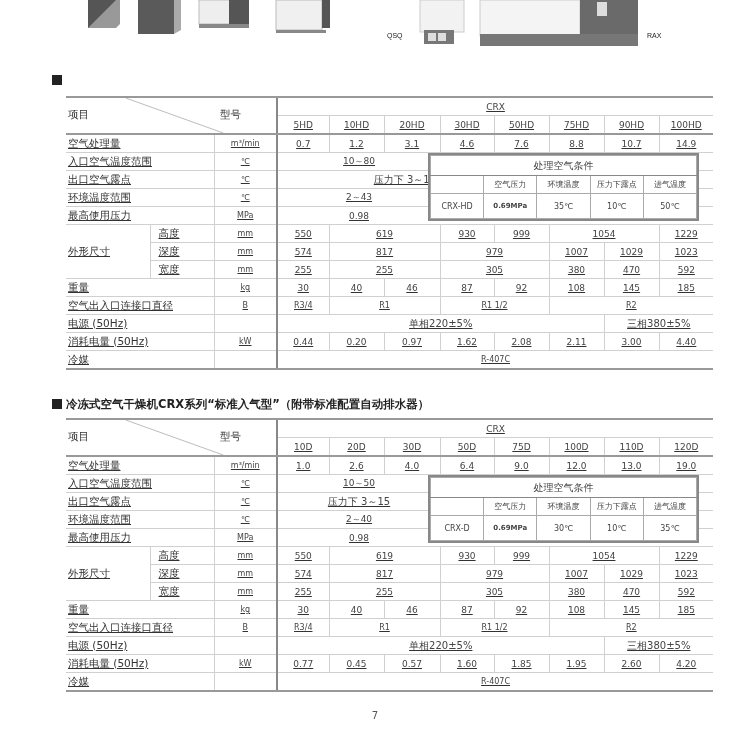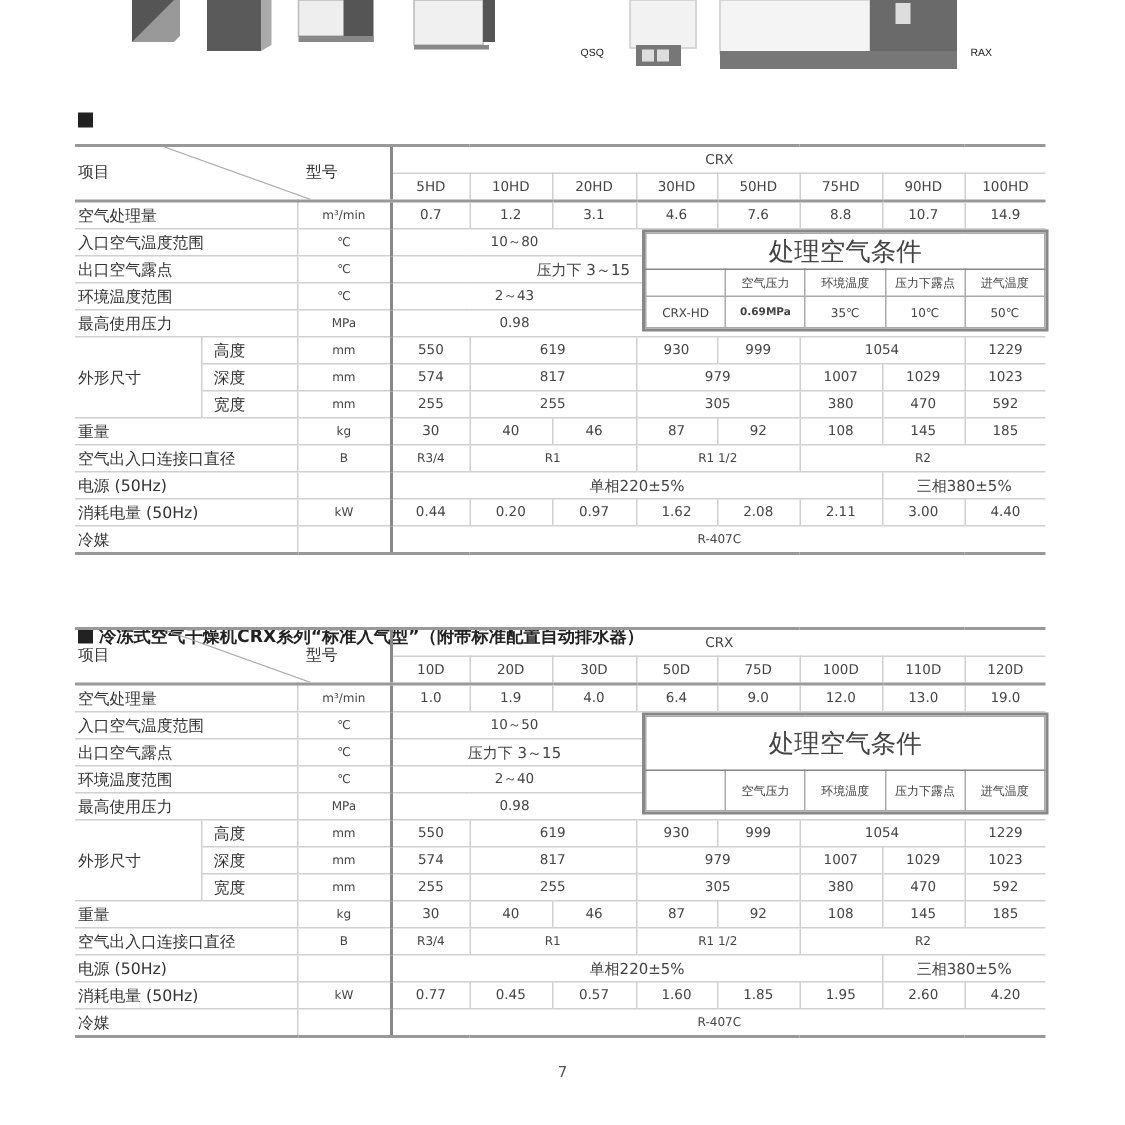--- a/index.html
+++ b/index.html
@@ -1,37 +1,37 @@
 <!DOCTYPE html>
 <html><head>
 <meta charset="utf-8">
 <style>
   html,body{margin:0;padding:0;background:#fff;}
   body{width:750px;height:750px;position:relative;overflow:hidden;font-family:"DejaVu Sans","Liberation Sans",sans-serif;color:#333;}
   .photos{position:absolute;left:0;top:0;width:750px;height:70px;}
   .photo-label{position:absolute;font-size:7px;color:#222;font-family:"Liberation Sans",sans-serif;}
   .section-title{position:absolute;left:52px;font-size:11.5px;font-weight:bold;color:#222;white-space:nowrap;}
   .section-title .sq{display:inline-block;width:10px;height:10px;background:#222;margin-right:4px;vertical-align:-1px;}
-  table.spec{position:absolute;left:50px;width:647px;border-collapse:collapse;table-layout:fixed;font-size:9px;}
+  table.spec{position:absolute;left:66px;width:647px;border-collapse:collapse;table-layout:fixed;font-size:9px;text-decoration:underline;}
   table.spec td{height:17px;padding:0;border-bottom:1px solid #d0d0d0;border-left:1px solid #d0d0d0;text-align:center;white-space:nowrap;color:#444;}
   table.spec td.lbl{text-align:left;padding-left:2px;font-size:10.5px;color:#333;border-left:none;}
   table.spec td.unitc{font-size:8px;}
   table.spec td.thick{border-left:2px solid #888;margin-left:18px;}
   table.spec tr.toprule td{border-top:2px solid #999;}
   table.spec tr.midrule td{border-bottom:2px solid #999;}
   table.spec tr.botrule td{border-bottom:2px solid #999;}
   table.spec td.big{font-size:10px;}
   td.corner{position:relative;}
   .diag{position:absolute;left:0;top:0;width:100%;height:100%;}
   .corner-item{position:absolute;left:2px;top:10px;font-size:10.5px;color:#333;}
   .corner-model{position:absolute;right:35px;top:10px;font-size:10.5px;color:#333;}
   .cond-box{position:absolute;width:267px;height:64px;border:2px solid #888;background:#fff;}
   .cond-box table{border-collapse:collapse;width:100%;height:100%;table-layout:fixed;}
   .cond-box td{border:1px solid #aaa;text-align:center;font-size:8px;color:#444;padding:0;}
-  .cond-box td.ct{font-size:17px;height:19px;border-bottom:1px solid #888;}
+  .cond-box td.ct{font-size:10px;height:19px;border-bottom:1px solid #888;}
   .cond-box td.ch{height:17px;}
   .cond-box td.cv{font-size:7px;font-weight:bold;}
   .cond-box td.cv.t{font-size:8px;font-weight:normal;}
   .pagenum{position:absolute;left:0;width:750px;top:710px;text-align:center;font-size:10px;color:#555;}
 </style>
 </head>
 <body>
 
 <div class="photos">
   <svg width="750" height="70">
@@ -233,21 +233,21 @@
       <td class="cv t">CRX-HD</td>
       <td class="cv">0.69MPa</td>
       <td class="cv t">35℃</td>
       <td class="cv t">10℃</td>
       <td class="cv t">50℃</td>
     </tr>
   </tbody>
     </table>
 </div>
 
-<div class="section-title" style="top:397px;margin-top:20px;">
+<div class="section-title" style="top:397px;">
   <span class="sq"></span><span>冷冻式空气干燥机CRX系列“标准入气型”（附带标准配置自动排水器）</span>
 </div>
 
 <table class="spec" style="top:418px;">
   <colgroup>
     <col style="width:84px">
       <col style="width:64px">
       <col style="width:63px">
     <col style="width:52px">
       <col style="width:55px">
@@ -276,21 +276,21 @@
     <td>50D</td>
     <td>75D</td>
     <td>100D</td>
     <td>110D</td>
     <td>120D</td>
   </tr>
   <tr>
     <td class="lbl" colspan="2">空气处理量</td>
     <td class="unitc">m³/min</td>
     <td class="thick">1.0</td>
-    <td>1.9</td>
+    <td>2.6</td>
     <td>4.0</td>
     <td>6.4</td>
     <td>9.0</td>
     <td>12.0</td>
     <td>13.0</td>
     <td>19.0</td>
   </tr>
   <tr>
     <td class="lbl" colspan="2">入口空气温度范围</td>
     <td class="unitc">℃</td>
@@ -398,17 +398,24 @@
         <tr>
           <td class="ct" colspan="5">处理空气条件</td>
         </tr>
     <tr>
       <td class="ch"></td>
       <td class="ch">空气压力</td>
       <td class="ch">环境温度</td>
       <td class="ch">压力下露点</td>
       <td class="ch">进气温度</td>
     </tr>
+    <tr>
+      <td class="cv t">CRX-D</td>
+      <td class="cv">0.69MPa</td>
+      <td class="cv t">30℃</td>
+      <td class="cv t">10℃</td>
+      <td class="cv t">35℃</td>
+    </tr>
   </tbody>
     </table>
 </div>
 
 <div class="pagenum">7</div>
 
 </body></html>

